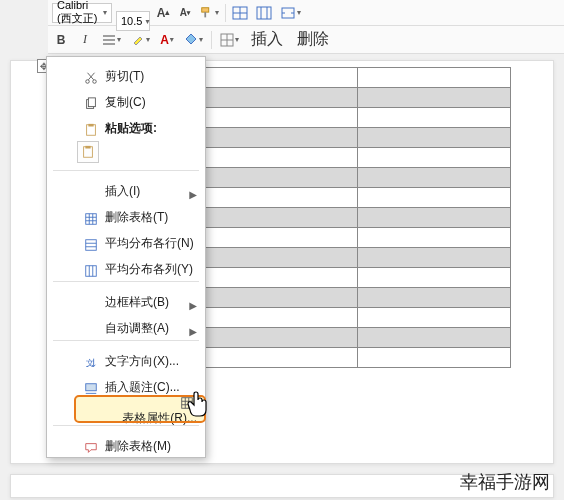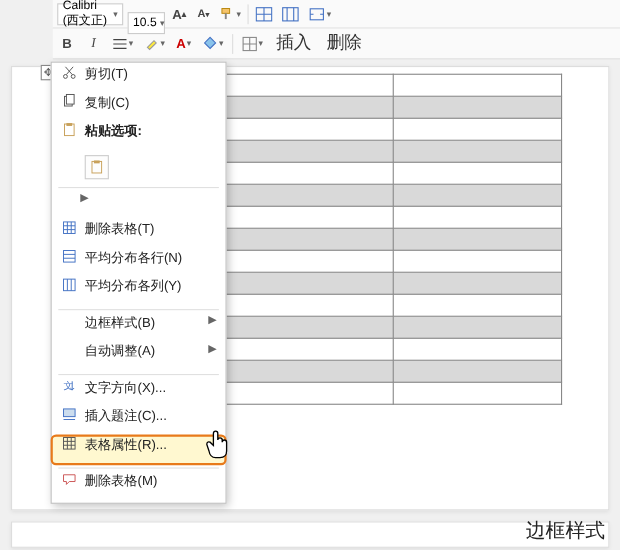--- a/index.html
+++ b/index.html
@@ -103,31 +103,33 @@
     top: 56px;
     width: 160px;
     background: #fff;
     border: 1px solid #bfbfbf;
     box-shadow: 2px 3px 8px rgba(0,0,0,0.25);
     padding: 2px 0;
     z-index: 100;
   }
   .menu-item {
     display: flex;
-    align-items: flex-start;
+    align-items: flex-end;
     height: 26px;
     padding: 0 8px 0 6px;
     cursor: pointer;
     position: relative;
+    margin-left: 28px;
   }
   .menu-item.highlighted {
     background: #fff8d0;
     outline: 2px solid #e87a1a;
     outline-offset: -1px;
     border-radius: 4px;
+    flex-direction: column;
   }
   .menu-icon {
     width: 20px;
     display: flex;
     justify-content: center;
     color: #555;
   }
   .menu-label {
     flex: 1;
     font-size: 12px;
@@ -388,20 +390,21 @@
     <div class="paste-box">
       <svg width="14" height="14" viewBox="0 0 16 16">
           <rect x="3" y="2" width="10" height="12" fill="none" stroke="#c8a15a"></rect>
           <rect x="5" y="1" width="6" height="3" fill="#c8a15a"></rect>
         </svg>
     </div>
   </div>
   <div class="menu-sep"></div>
   <div class="menu-item">
     <span class="menu-icon"></span>
+    <span class="menu-label">插入(I)</span>
     <span class="menu-arrow">▶</span>
   </div>
   <div class="menu-item">
     <span class="menu-icon">
       <svg width="14" height="14" viewBox="0 0 16 16">
           <rect x="2" y="2" width="12" height="12" fill="none" stroke="#4472c4"></rect>
           <line x1="2" y1="6" x2="14" y2="6" stroke="#4472c4"></line>
           <line x1="2" y1="10" x2="14" y2="10" stroke="#4472c4"></line>
           <line x1="6" y1="2" x2="6" y2="14" stroke="#4472c4"></line>
           <line x1="10" y1="2" x2="10" y2="14" stroke="#4472c4"></line>
@@ -481,13 +484,13 @@
     <span class="menu-label">删除表格(M)</span>
   </div>
 </div>
 
 <div class="cursor-hand">
   <svg width="28" height="30" viewBox="0 0 28 30">
     <path d="M10 4 Q10 2 12 2 Q14 2 14 4 L14 10 Q14 8 16 8 Q18 8 18 10 L18 12 Q18 10 20 10 Q22 10 22 12 L22 20 Q22 26 16 26 L12 26 Q7 26 6 20 L4 14 Q4 11 7 12 L10 15 Z" fill="#fff" stroke="#000" stroke-width="1.2"></path>
   </svg>
 </div>
 
-<div class="watermark">边框样式</div>
+<div class="watermark">幸福手游网</div>
 
 </body></html>

